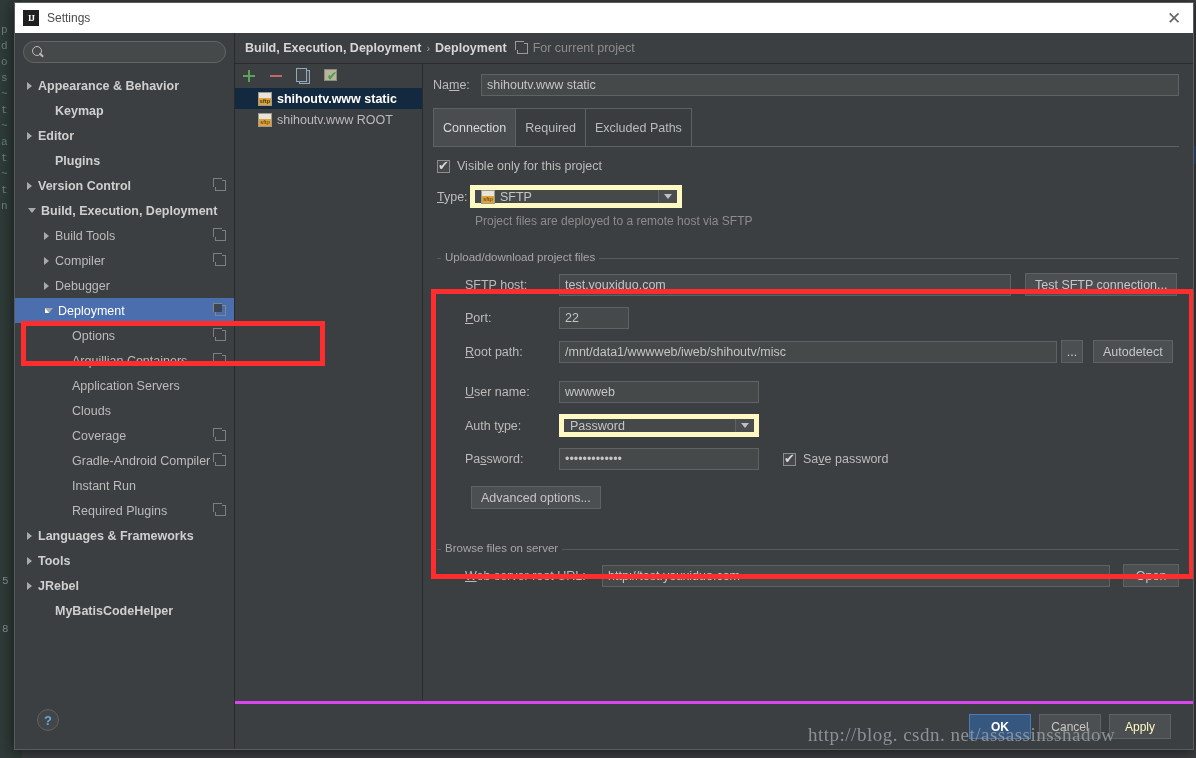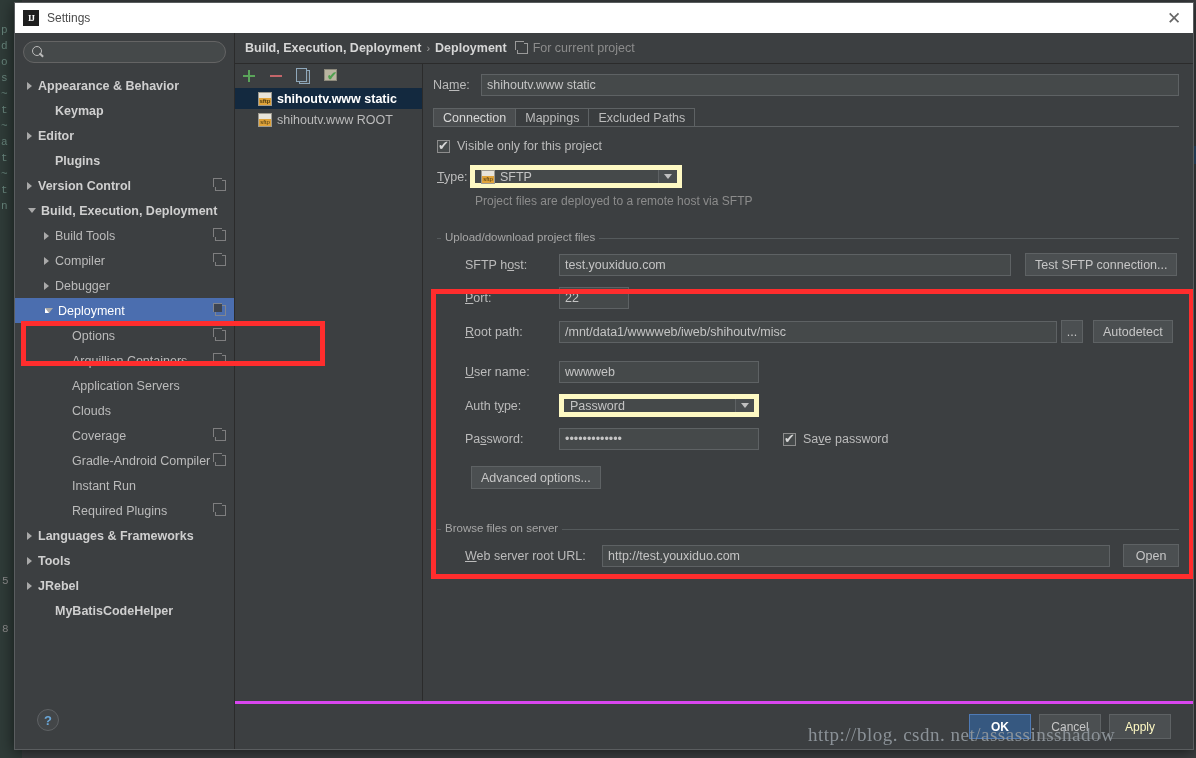--- a/index.html
+++ b/index.html
@@ -258,21 +258,21 @@
   .name-row .lbl { width: 48px; flex: none; }
   .inp {
     background: #45494a; border: 1px solid #5e6264;
     color: #c4c4c4; font-size: 12.5px; height: 22px;
     padding: 0 5px; outline: none;
     font-family: "Liberation Sans", sans-serif;
   }
 
   .tabs { display: flex; margin: 12px 0 0 10px; align-items: flex-end; }
   .tab {
-    height: 18px; padding: 0 9px; font-size: 12.5px; color: #bbbbbb;
+    height: 38px; padding: 0 9px; font-size: 12.5px; color: #bbbbbb;
     border: 1px solid #5e6264; border-bottom: 0;
     background: #3a3d3f; display: flex; align-items: center; cursor: pointer;
     margin-right: -1px;
   }
   .tab.active { background: #4a4d4f; color: #d8d8d8; }
   .tabs-line { height: 1px; background: #5e6264; margin-left: 10px; margin-right: 14px; }
 
   .tabpanel { padding: 12px 14px 0 14px; }
 
   .cb {
@@ -549,21 +549,21 @@
 
         <div class="form-pane">
 
           <div class="row name-row">
             <span class="lbl">Na<u>m</u>e:</span>
             <input class="inp" style="flex: 1 1 0%;" type="text" value="shihoutv.www static">
           </div>
 
           <div class="tabs" id="tabs">
               <div class="tab active">Connection</div>
-              <div class="tab">Mappings</div>
+              <div class="tab">Required</div>
               <div class="tab">Excluded Paths</div>
             </div>
           <div class="tabs-line"></div>
 
           <div class="tabpanel">
 
             <div class="row">
               <span class="cb checked"></span>
               <span class="lbl">Visible only for this project</span>
             </div>

